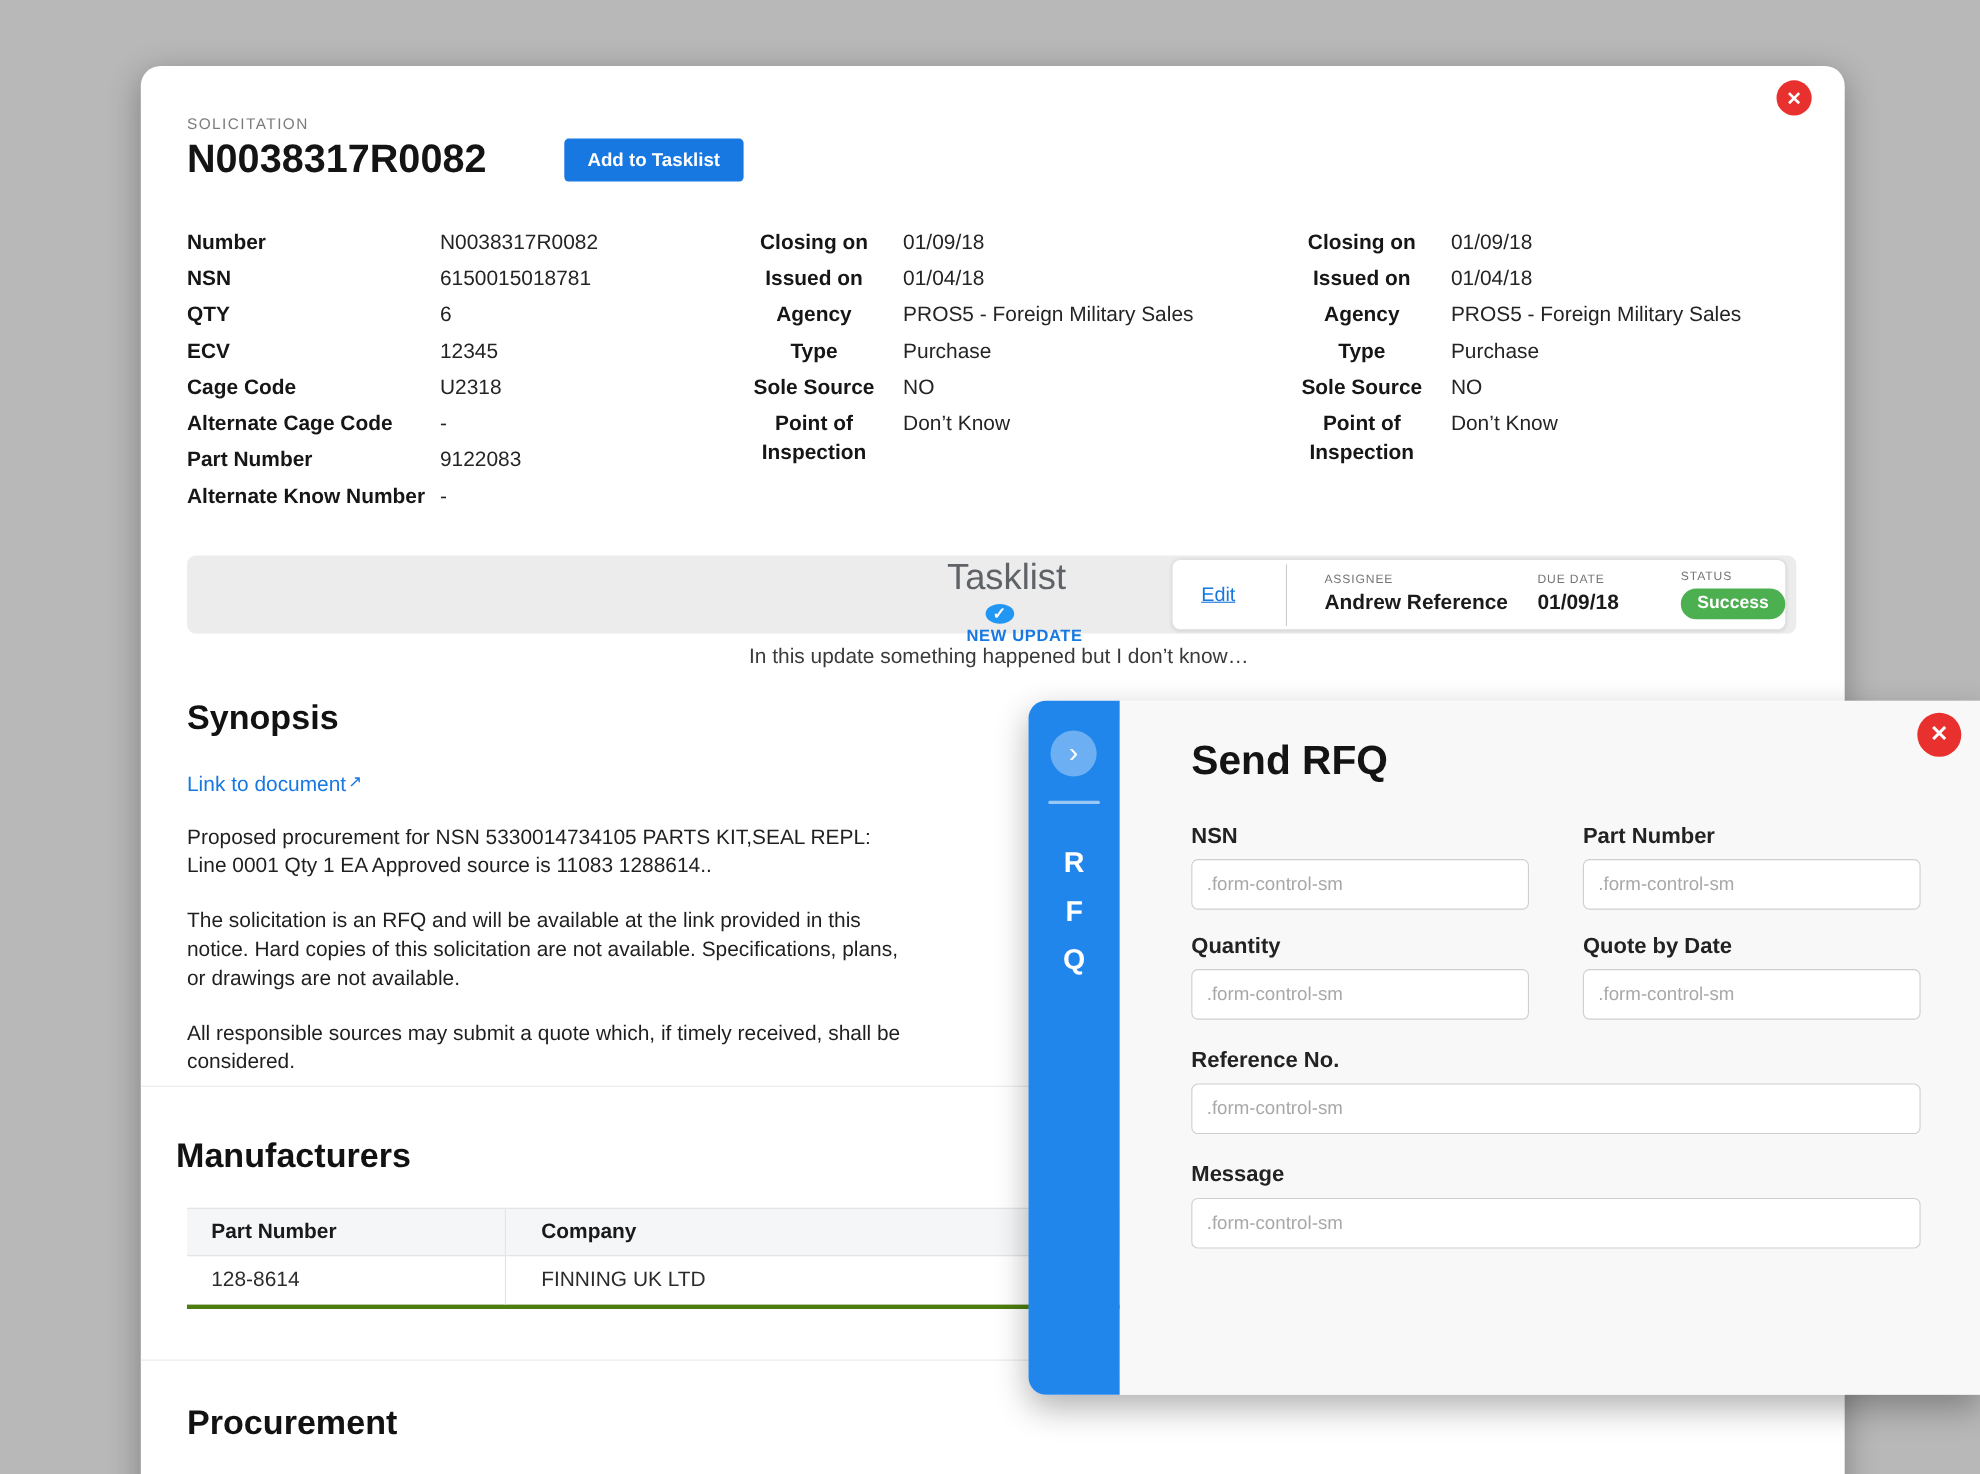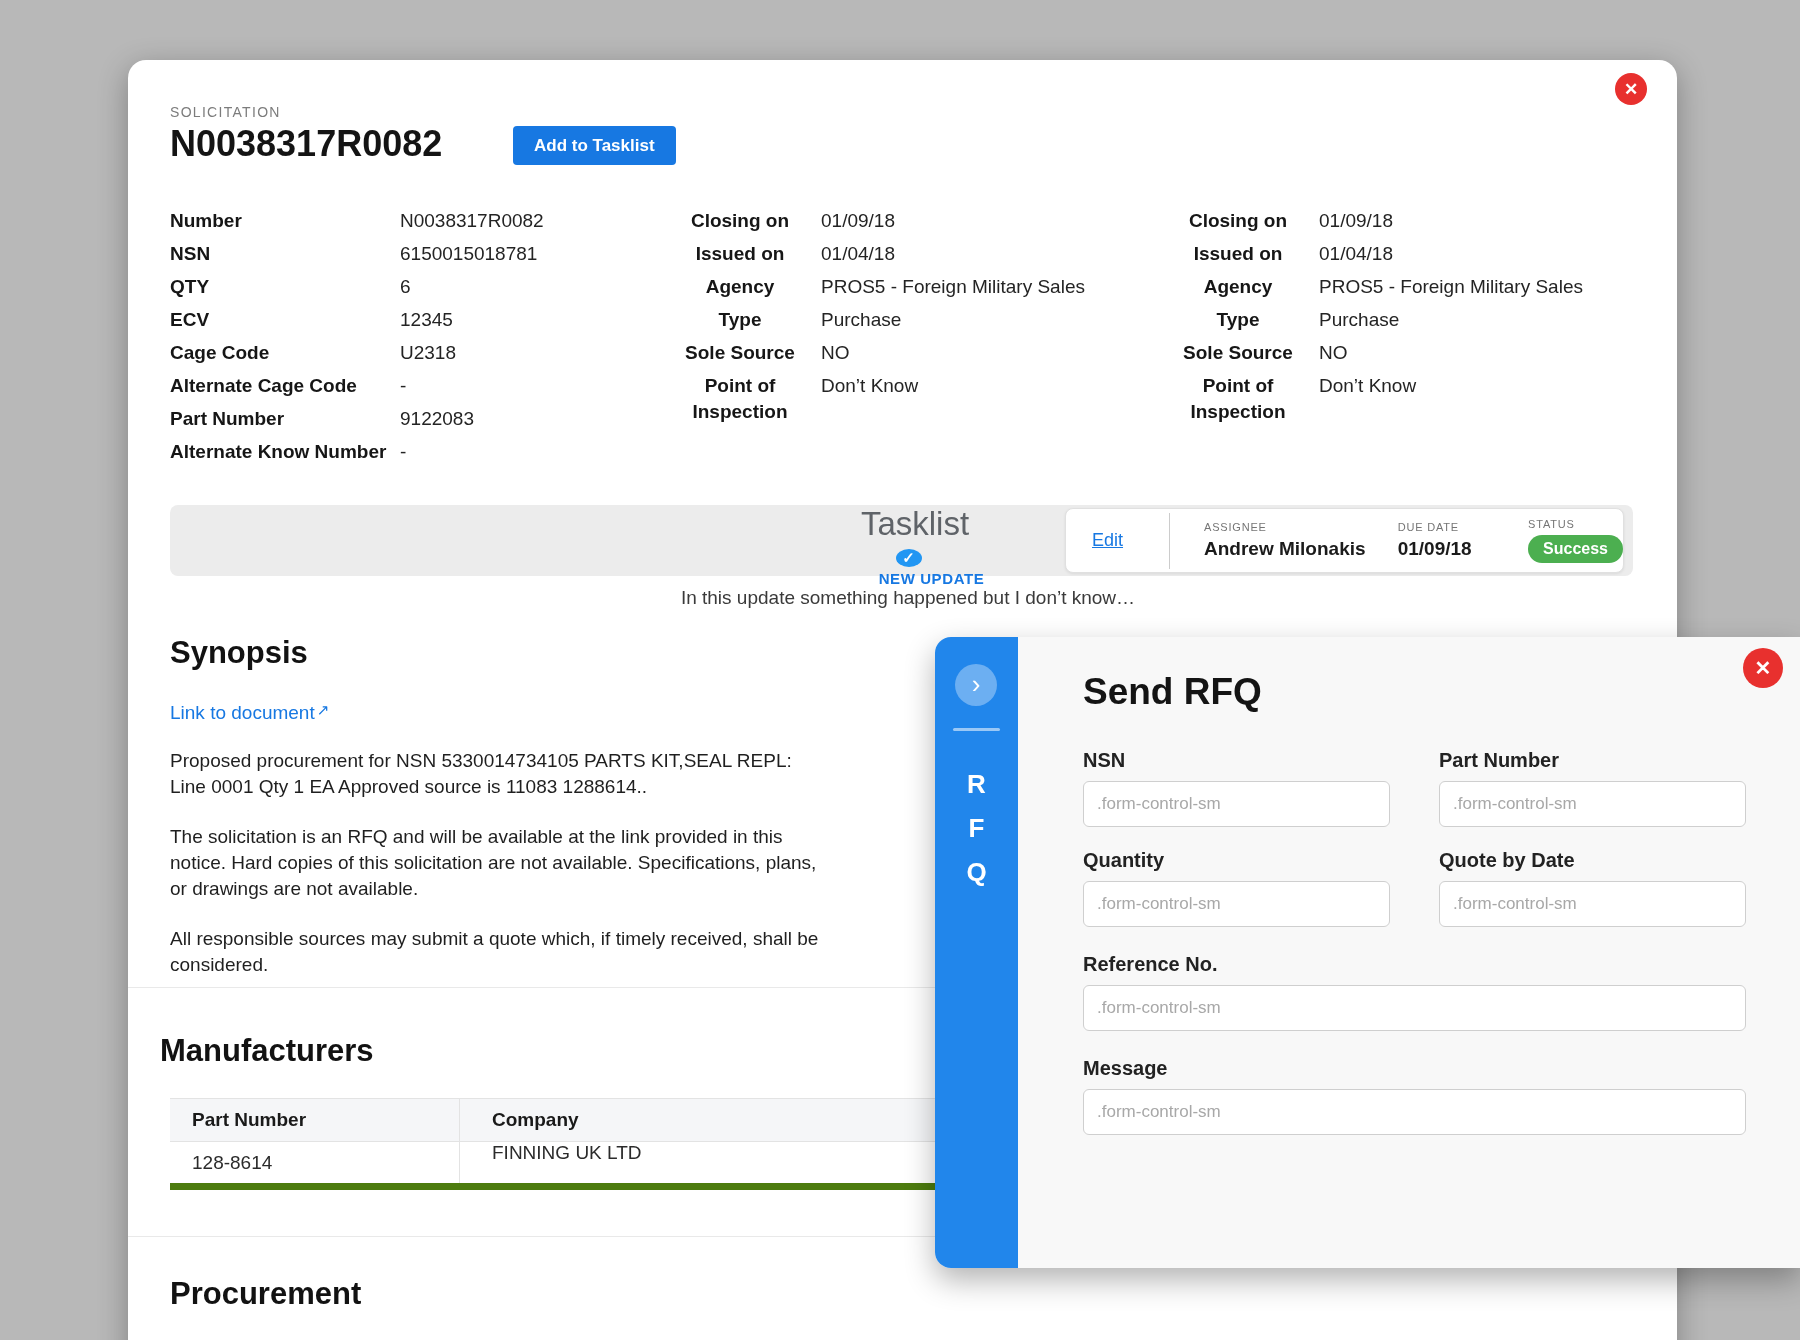--- a/index.html
+++ b/index.html
@@ -92,21 +92,21 @@
   .syn-p { margin-top:24px; font-size:19px; line-height:26px; color:#1f1f1f; white-space:pre-line; }
 
   .divider { position:absolute; left:0; right:0; height:1px; background:#e9e9e9; }
   .div-1 { top:927px; }
   .div-2 { top:1176px; }
 
   
   .manu-h { position:absolute; left:32px; top:973px; }
   .manu-table { position:absolute; left:42px; top:1038px; width:1463px; font-size:19px; }
   .mt-head { display:flex; background:#f5f6f8; border-top:1px solid #e3e3e3; border-bottom:1px solid #e3e3e3; height:44px; align-items:center; font-weight:700; color:#1a1a1a; }
-  .mt-row { display:flex; height:48px; align-items:flex-start; border-bottom:7px solid #4d7c0f; color:#2b2b2b; }
+  .mt-row { display:flex; height:48px; align-items:center; border-bottom:4px solid #4d7c0f; color:#2b2b2b; }
   .mt-c1 { width:290px; padding-left:22px; align-self:stretch; display:flex; align-items:center; border-right:1px solid #e3e3e3; }
   .mt-c2 { flex:1; padding-left:32px; }
 
   .proc-h { position:absolute; left:42px; top:1216px; }
 
   
   .rfq-panel {
     position:absolute; left:935px; top:637px; width:865px; height:631px;
     display:flex; border-radius:16px 0 0 16px;
     box-shadow:0 12px 30px rgba(0,0,0,.30);
@@ -252,21 +252,21 @@
   <div class="tasklist-bar">
     <div class="tl-title">Tasklist</div>
     <div class="tl-check">✓</div>
     <div class="tl-update">NEW UPDATE</div>
     <div class="tl-msg">In this update something happened but I don’t know…</div>
     <div class="tl-card">
       <a class="tl-edit">Edit</a>
       <div class="tl-vdiv"></div>
       <div class="tl-block tl-assignee">
         <div class="tl-lab">ASSIGNEE</div>
-        <div class="tl-val">Andrew Milonakis</div>
+        <div class="tl-val">Andrew Reference</div>
       </div>
       <div class="tl-block tl-due">
         <div class="tl-lab">DUE DATE</div>
         <div class="tl-val">01/09/18</div>
       </div>
       <div class="tl-block">
         <div class="tl-lab">STATUS</div>
         <div class="status-badge">Success</div>
       </div>
     </div>

